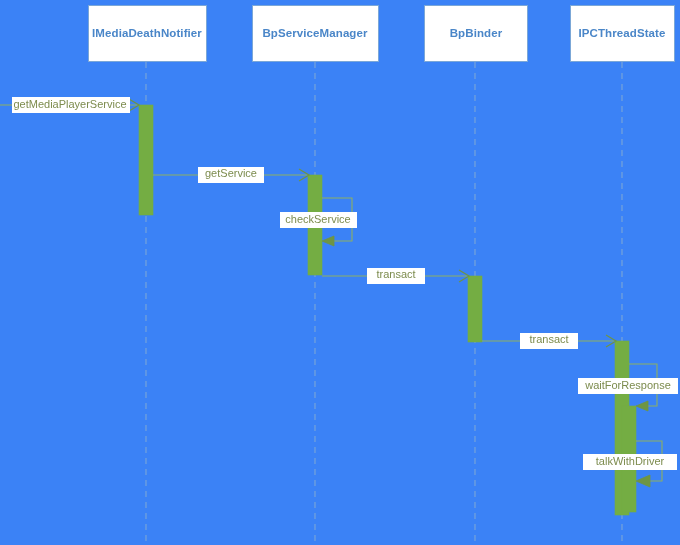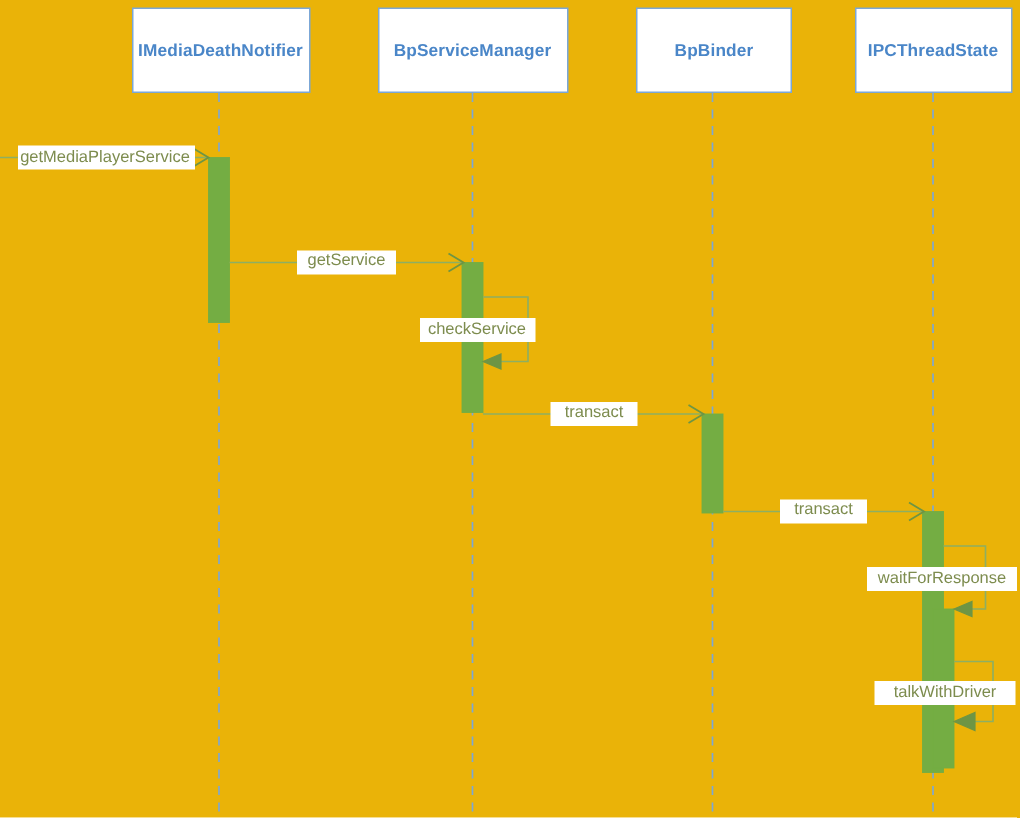--- a/index.html
+++ b/index.html
@@ -7,21 +7,21 @@
     padding: 0;
     background: #ffffff;
   }
   body {
     font-family: "Liberation Sans", sans-serif;
   }
   #diagram-root {
     position: relative;
     width: 680px;
     height: 545px;
-    background: #eab308;
+    background: #3b82f6;
     overflow: hidden;
   }
   #diagram-svg {
     position: absolute;
     left: 0;
     top: 0;
     width: 680px;
     height: 545px;
   }
   .participant-label {

